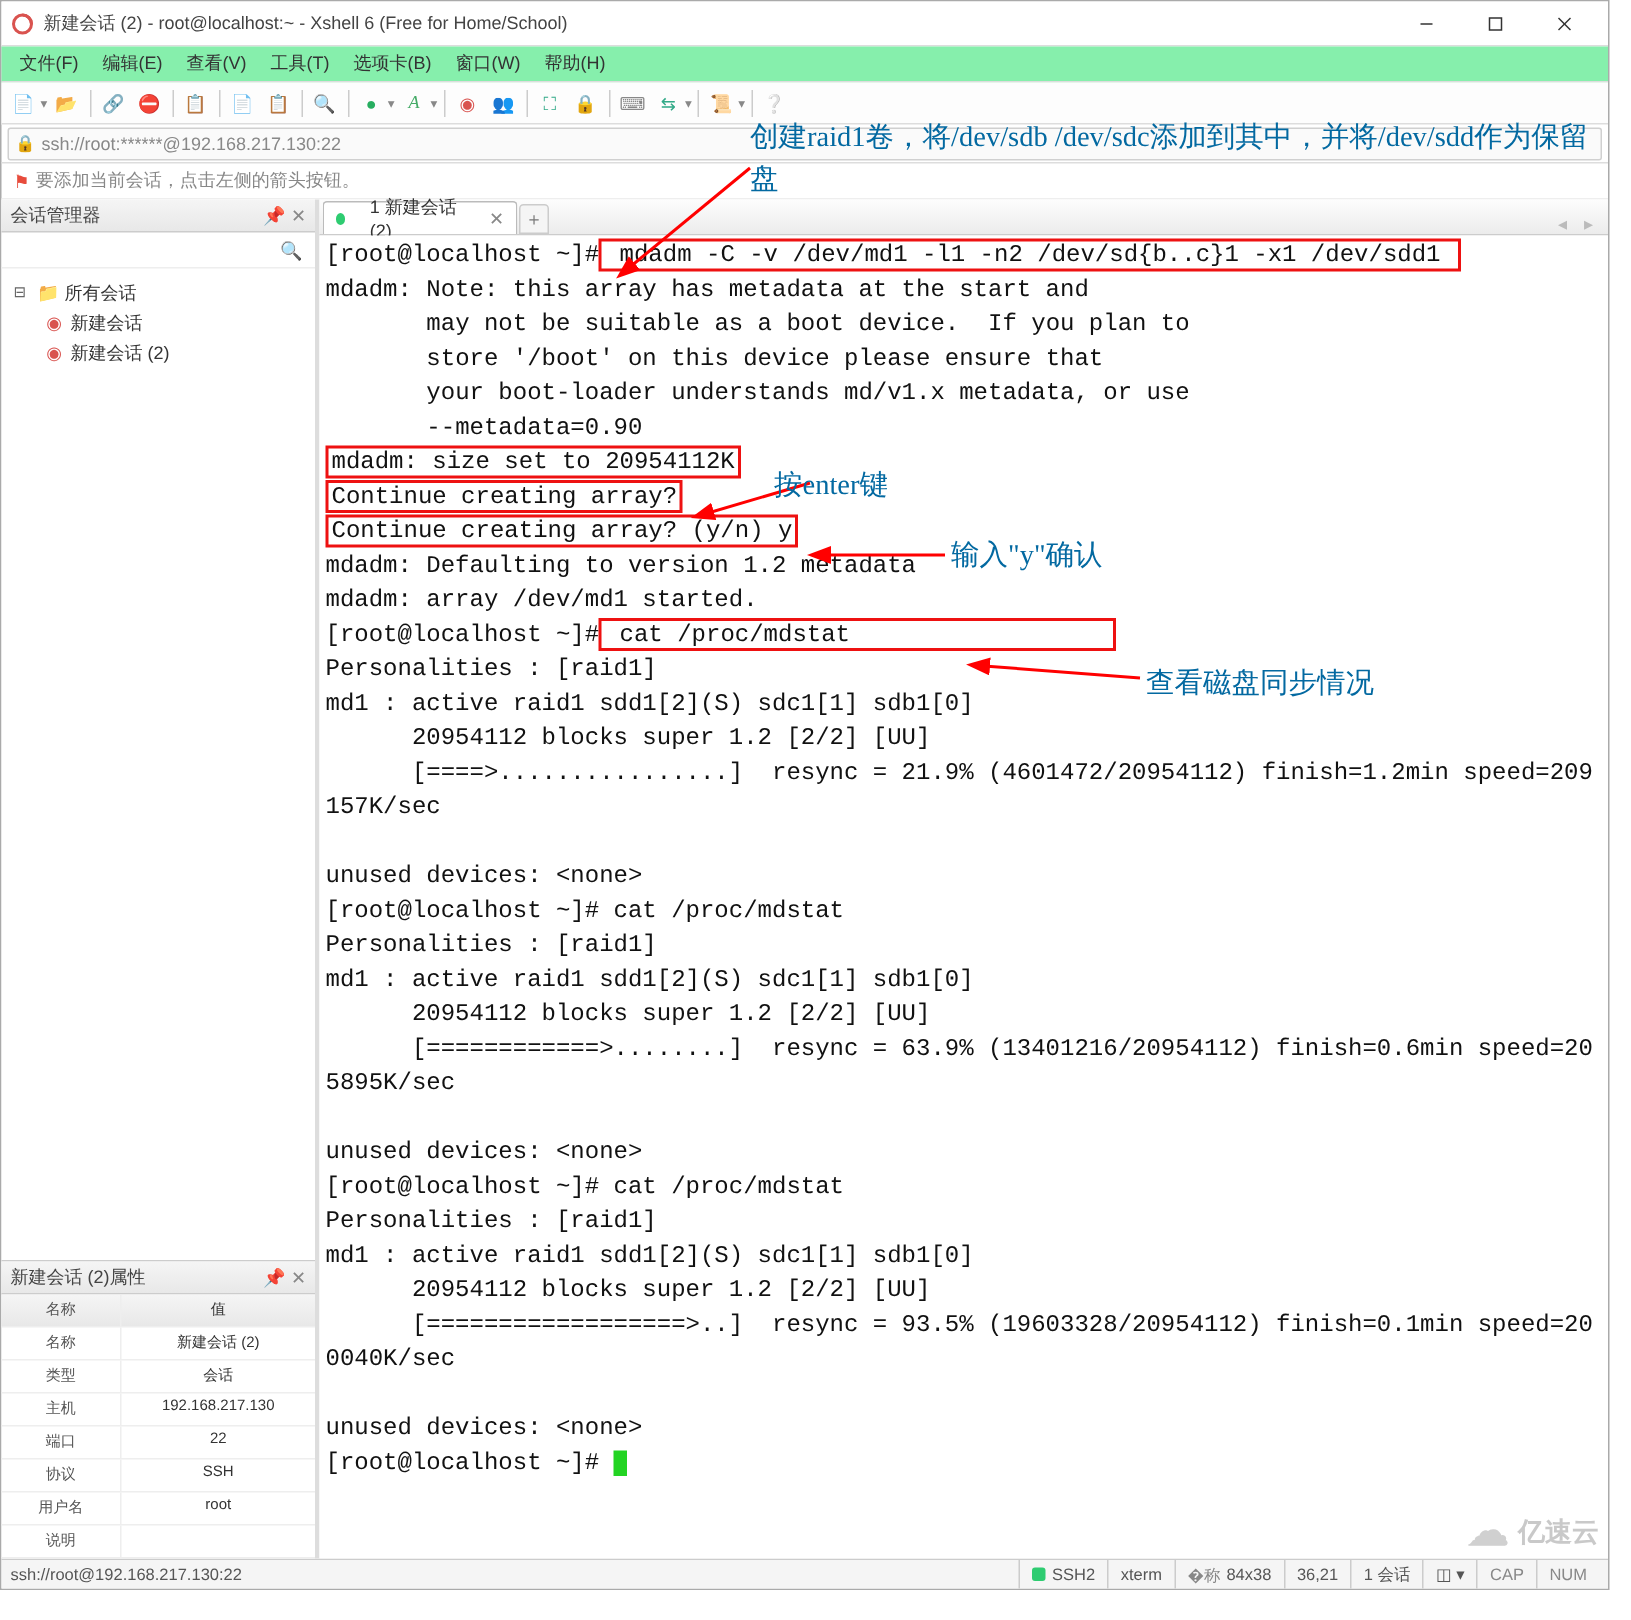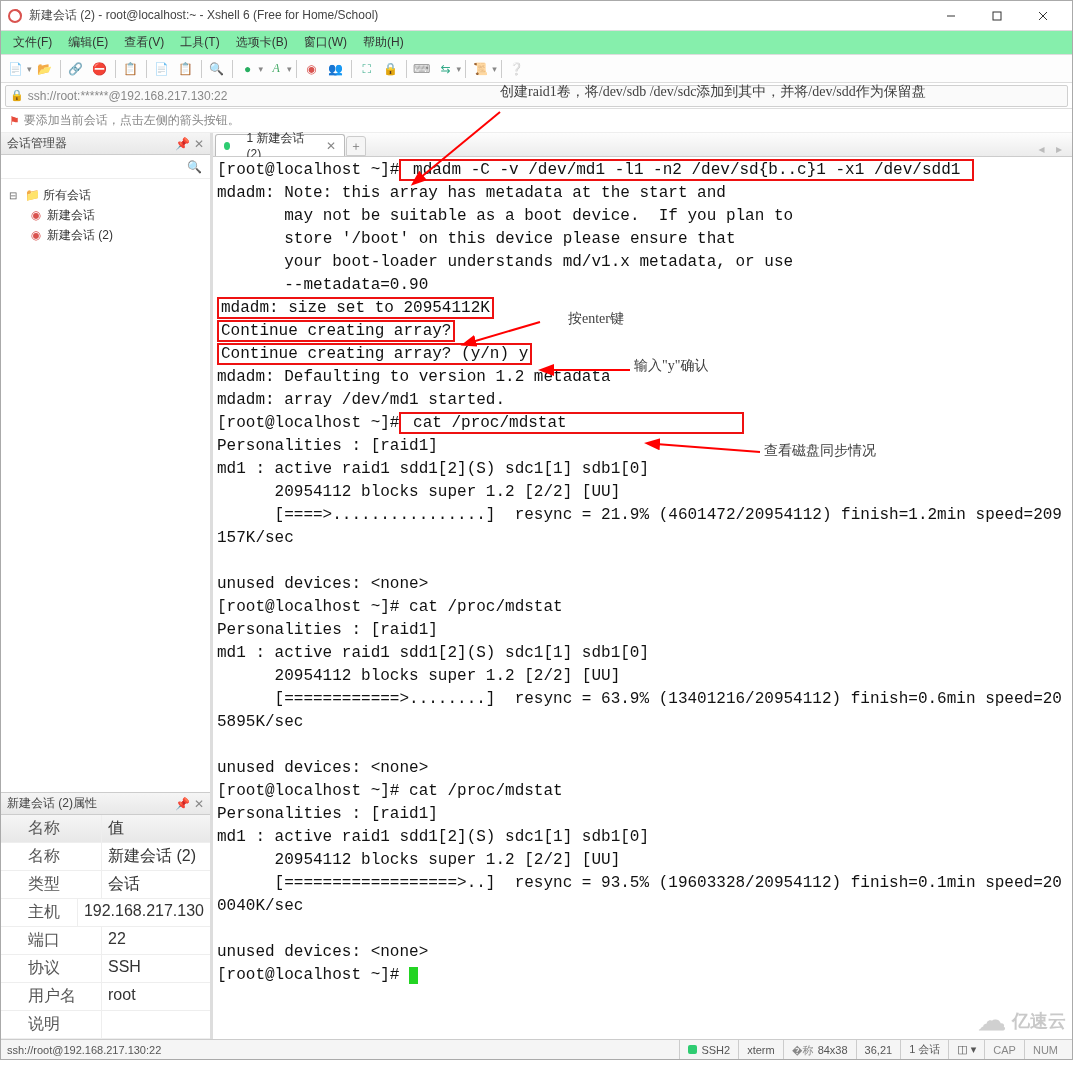--- a/index.html
+++ b/index.html
@@ -35,41 +35,41 @@
   .panehdr .pin{margin-left:auto;color:#888;}
   .searchrow{height:24px;border-bottom:1px solid #eee;display:flex;align-items:center;justify-content:flex-end;padding-right:8px;color:#aaa;}
   .tree{flex:1;padding:6px 4px;font-size:12px;color:#333;overflow:auto;}
   .treerow{display:flex;align-items:center;height:20px;padding-left:4px;gap:4px;}
   .treerow .exp{width:12px;color:#666;font-size:10px;}
   .treerow .ic{width:14px;text-align:center;}
   .treerow.l1{padding-left:24px;}
   .folder{color:#e6b74a;}
   .swirl{color:#d9534f;}
   
-  .props{border-top:1px solid #ccc;}
-  .gridrow{display:flex;font-size:16px;border-bottom:1px solid #eee;min-height:22px;align-items:stretch;padding-left:21px;}
+  .props{border-top:1px solid #ccc;text-align:center;}
+  .gridrow{display:flex;font-size:10px;border-bottom:1px solid #eee;min-height:22px;align-items:stretch;}
   .gridhdr{background:linear-gradient(#f5f5f5,#e8e8e8);font-weight:normal;color:#444;}
   .gridrow .c1{width:80px;padding:3px 6px;border-right:1px solid #eee;color:#555;}
   .gridrow .c2{flex:1;padding:3px 6px;color:#333;}
   
   .right{flex:1;display:flex;flex-direction:column;position:relative;}
   .tabsrow{height:24px;border-bottom:1px solid #ccc;display:flex;align-items:flex-end;background:linear-gradient(#fdfdfd,#ececec);padding-left:2px;}
   .tab{height:22px;border:1px solid #bbb;border-bottom:none;border-top-left-radius:3px;border-top-right-radius:3px;background:#fff;display:flex;align-items:center;padding:0 8px;margin-right:-1px;font-size:12px;gap:16px;max-width:130px;}
   .tab.active{background:#fff;}
   .tab .dot{width:8px;height:8px;border-radius:50%;background:#2ecc71;}
   .tab .x{color:#888;margin-left:2px;}
   .addtab{height:20px;width:20px;border:1px solid #ccc;margin-left:2px;display:flex;align-items:center;justify-content:center;color:#777;background:#f5f5f5;border-top-left-radius:3px;border-top-right-radius:3px;}
   .tabnav{margin-left:auto;margin-right:6px;color:#bbb;letter-spacing:4px;}
   
   .term{flex:1;background:#fff;padding:2px 4px 4px 4px;overflow:hidden;position:relative;}
   pre.t{font-family:"Consolas","Courier New",monospace;font-size:16px;line-height:23px;color:#111;white-space:pre-wrap;word-break:break-all;}
   .redbox{border:2px solid #e11;padding:0 2px;display:inline;}
   .cursor{display:inline-block;width:9px;height:17px;background:#23d423;vertical-align:text-bottom;}
   
-  .ann{position:absolute;color:#404040;font-size:14px;font-family:"Microsoft YaHei";z-index:60;pointer-events:none;font-weight:400;}
+  .ann{position:absolute;color:#0369a1;font-size:19px;font-family:"Microsoft YaHei";z-index:60;pointer-events:none;font-weight:400;}
   svg.arrows{position:absolute;top:0;left:0;pointer-events:none;z-index:55;}
   
   .status{height:20px;border-top:1px solid #ccc;display:flex;align-items:center;font-size:11px;color:#555;background:#f5f5f5;padding:0 6px;gap:0;}
   .status .left2{color:#555;}
   .status .seg{border-left:1px solid #ccc;padding:0 8px;height:100%;display:flex;align-items:center;gap:4px;}
   .status .right2{margin-left:auto;display:flex;height:100%;}
   .greensq{display:inline-block;width:9px;height:9px;background:#2ecc71;border-radius:2px;}
   .capico{color:#888;}
   
   .wm{position:absolute;right:6px;bottom:22px;display:flex;align-items:center;gap:6px;font-size:18px;color:#c9c9c9;font-weight:600;z-index:50;pointer-events:none;}
@@ -308,21 +308,21 @@
   </div>
 
   <div class="wm">
     <span class="cloud">☁</span>
     <span>亿速云</span>
   </div>
 
 </div>
 
 <div class="ann" style="left:500px;top:78px;max-width:560px;line-height:28px;">创建raid1卷，将/dev/sdb /dev/sdc添加到其中，并将/dev/sdd作为保留盘</div>
-<div class="ann" style="left:568px;top:310px;">按enter键</div>
+<div class="ann" style="left:516px;top:310px;">按enter键</div>
 <div class="ann" style="left:634px;top:357px;">输入"y"确认</div>
 <div class="ann" style="left:764px;top:442px;">查看磁盘同步情况</div>
 
 <svg class="arrows" width="1087" height="1080">
   <defs>
       <marker id="ah" markerWidth="10" markerHeight="10" refX="2" refY="3" orient="auto">
     <path d="M0,0 L0,6 L8,3 z" fill="#ff0000"></path>
       </marker>
     </defs>
   <line x1="500" y1="112" x2="420" y2="178" stroke="#ff0000" stroke-width="2" marker-end="url(#ah)"></line>

